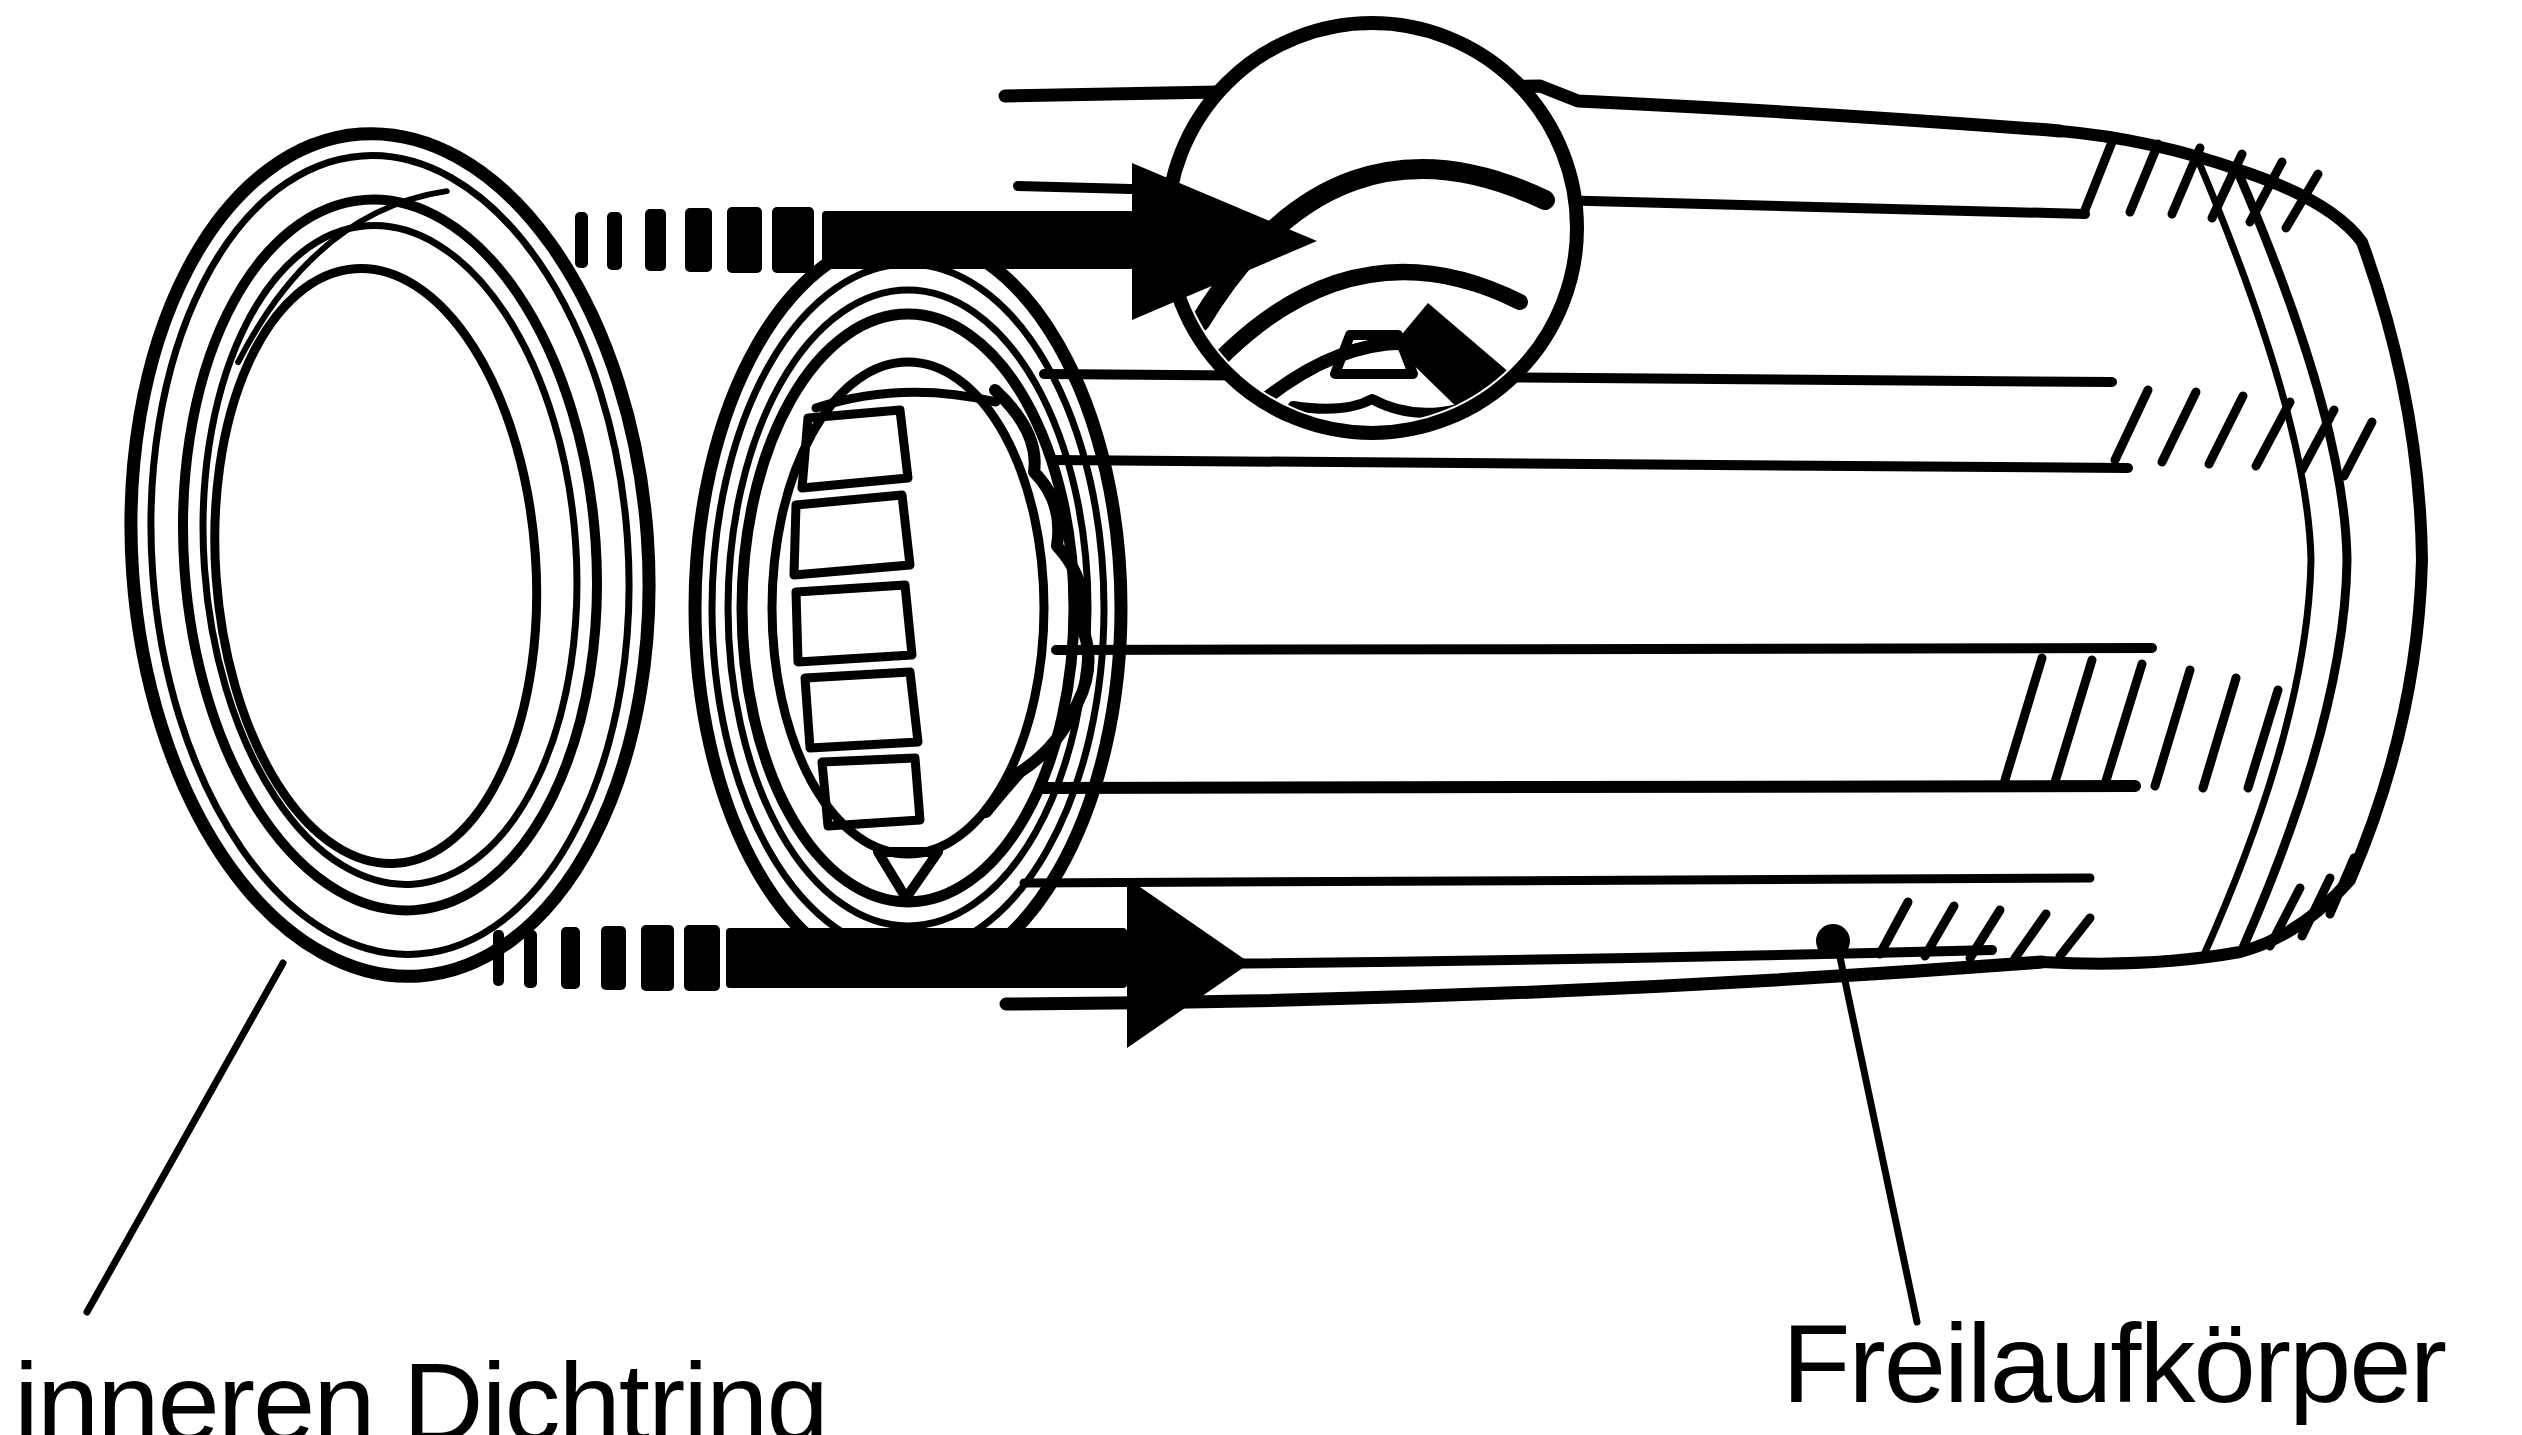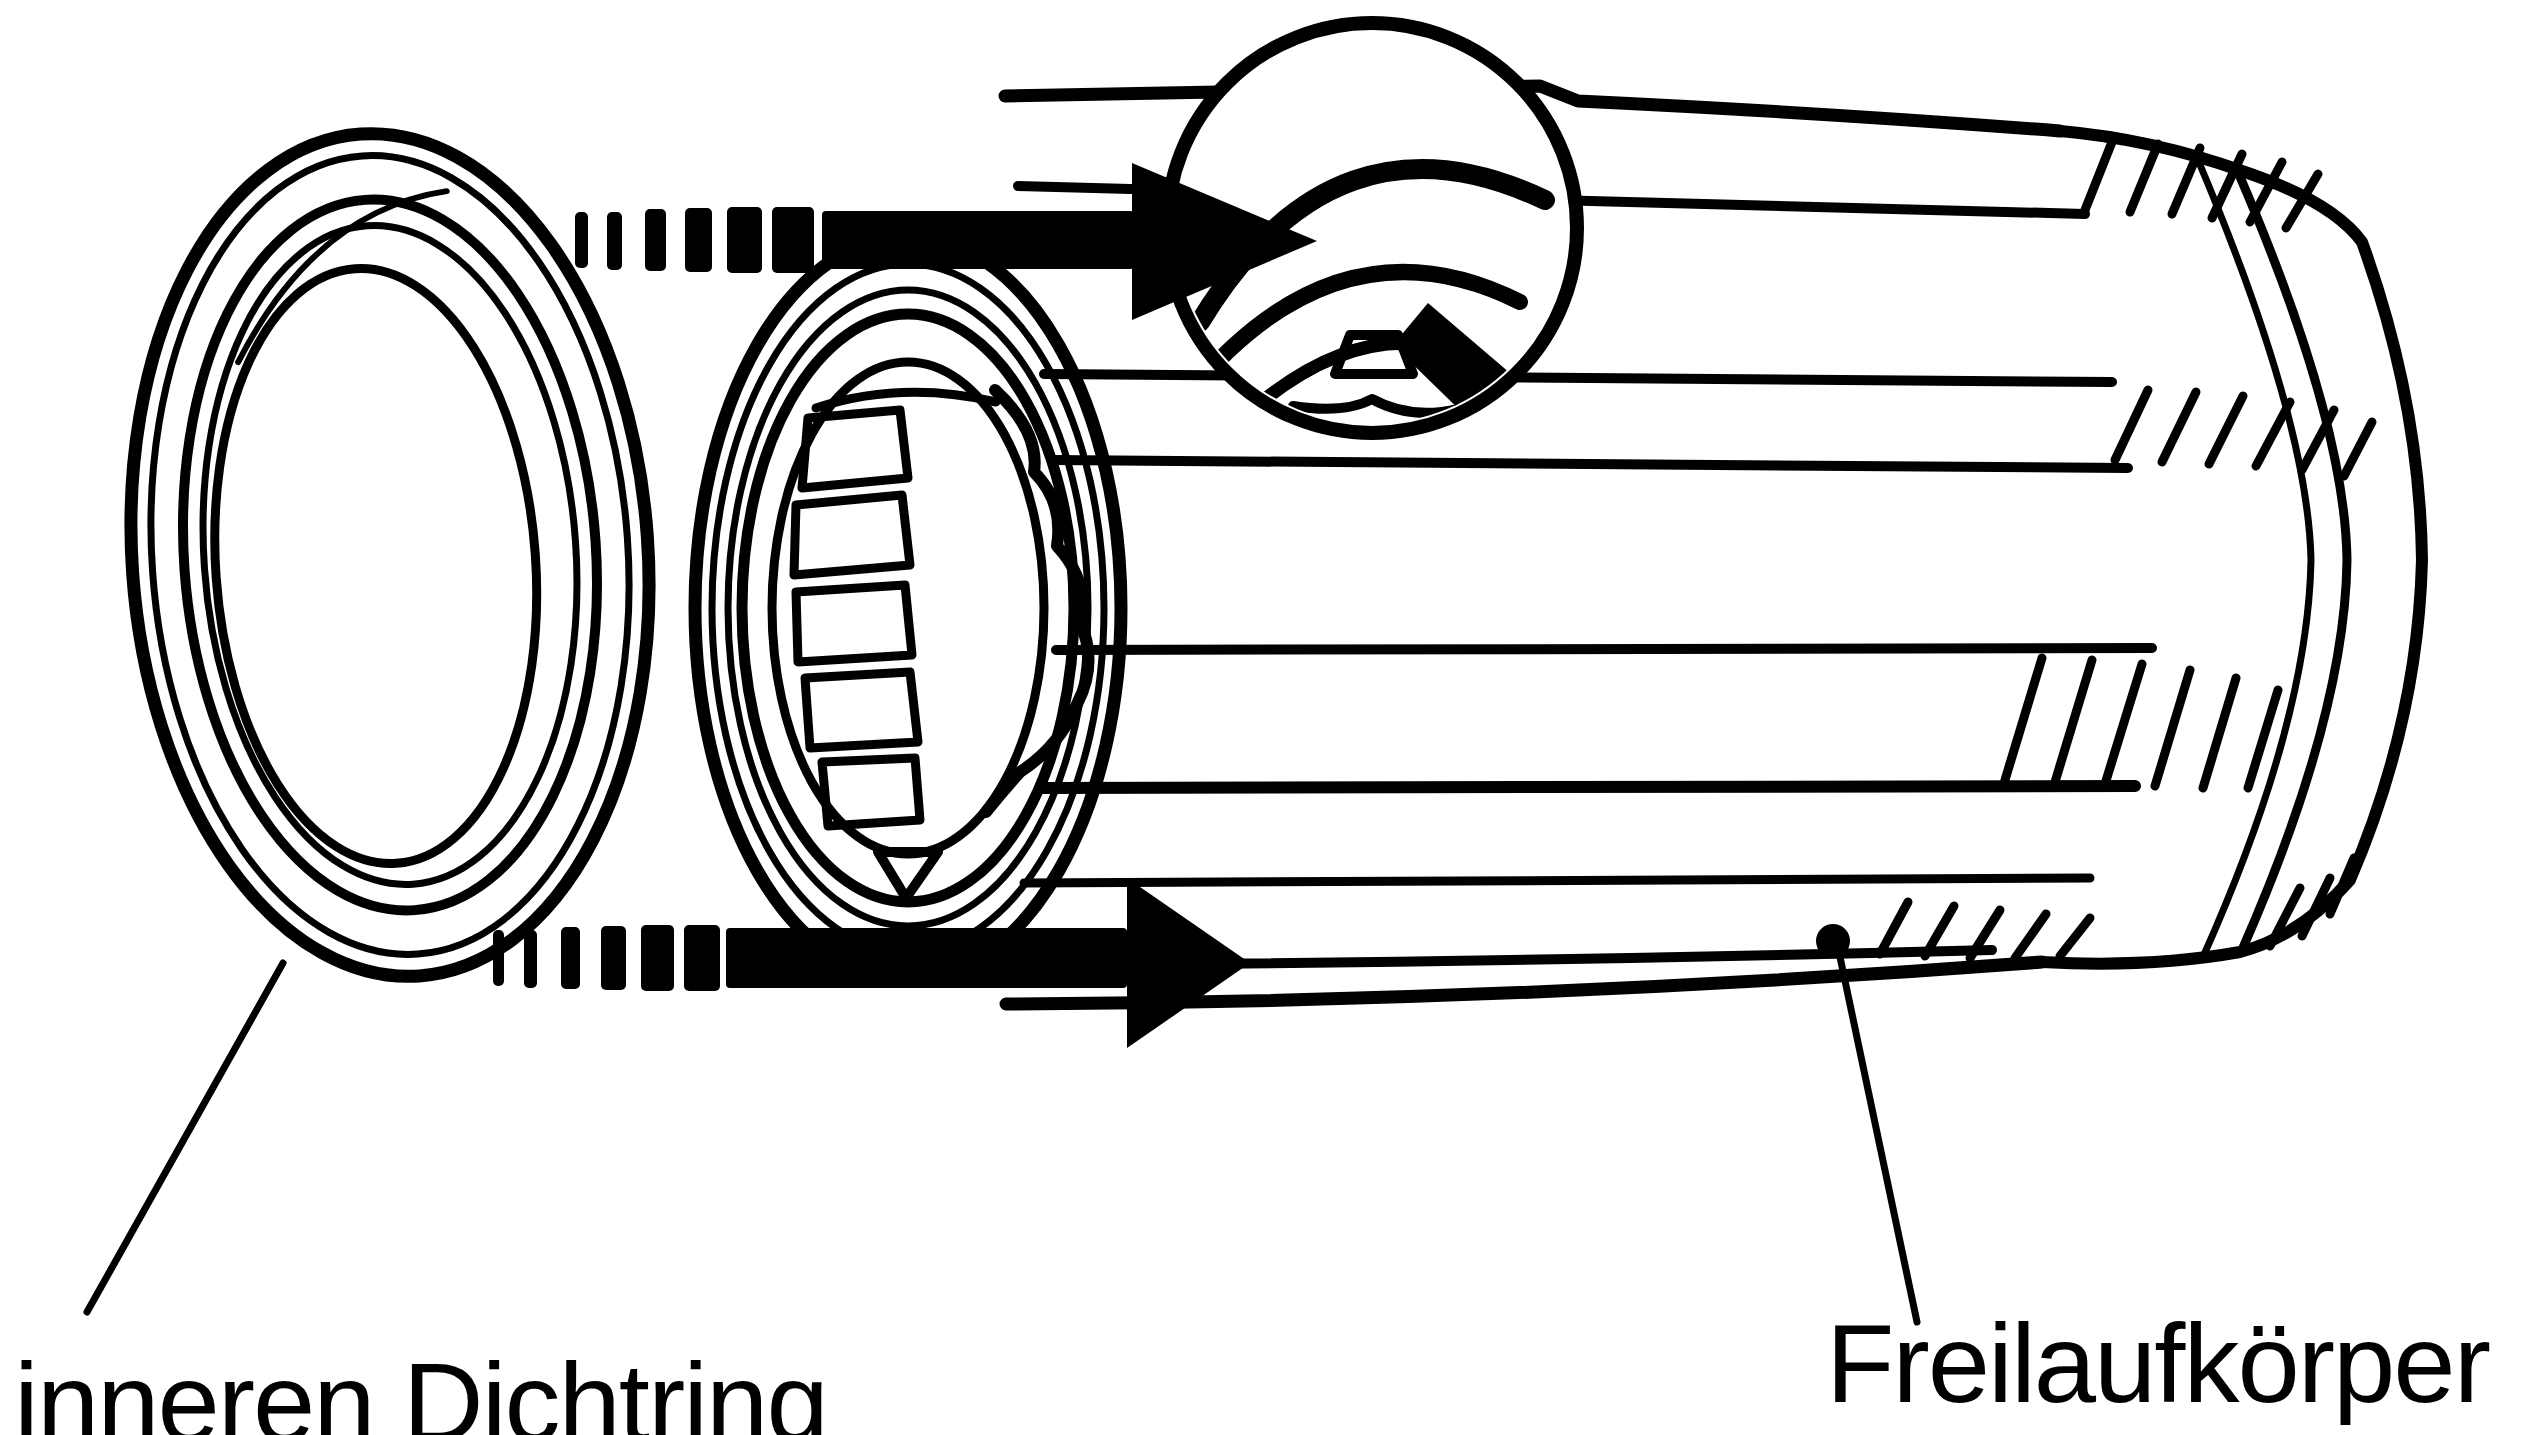--- a/index.html
+++ b/index.html
@@ -161,14 +161,14 @@
     <line class="ink" stroke-width="7" stroke-linecap="round" x1="283" y1="963" x2="87" y2="1312"></line>
   </g>
   <g>
     <circle cx="1833" cy="941" r="17" fill="#000" stroke="none"></circle>
     <line class="ink" stroke-width="7" stroke-linecap="round" x1="1840" y1="957" x2="1917" y2="1322"></line>
   </g>
 </svg>
 
 <div class="label" style="left:14px; top:1308px;margin-top:39px;">inneren Dichtring</div>
 
-<div class="label" style="left:1782px; top:1308px;margin-left:44px;">Freilaufkörper</div>
+<div class="label" style="left:1782px; top:1308px;">Freilaufkörper</div>
 </div>
 
 </body></html>

